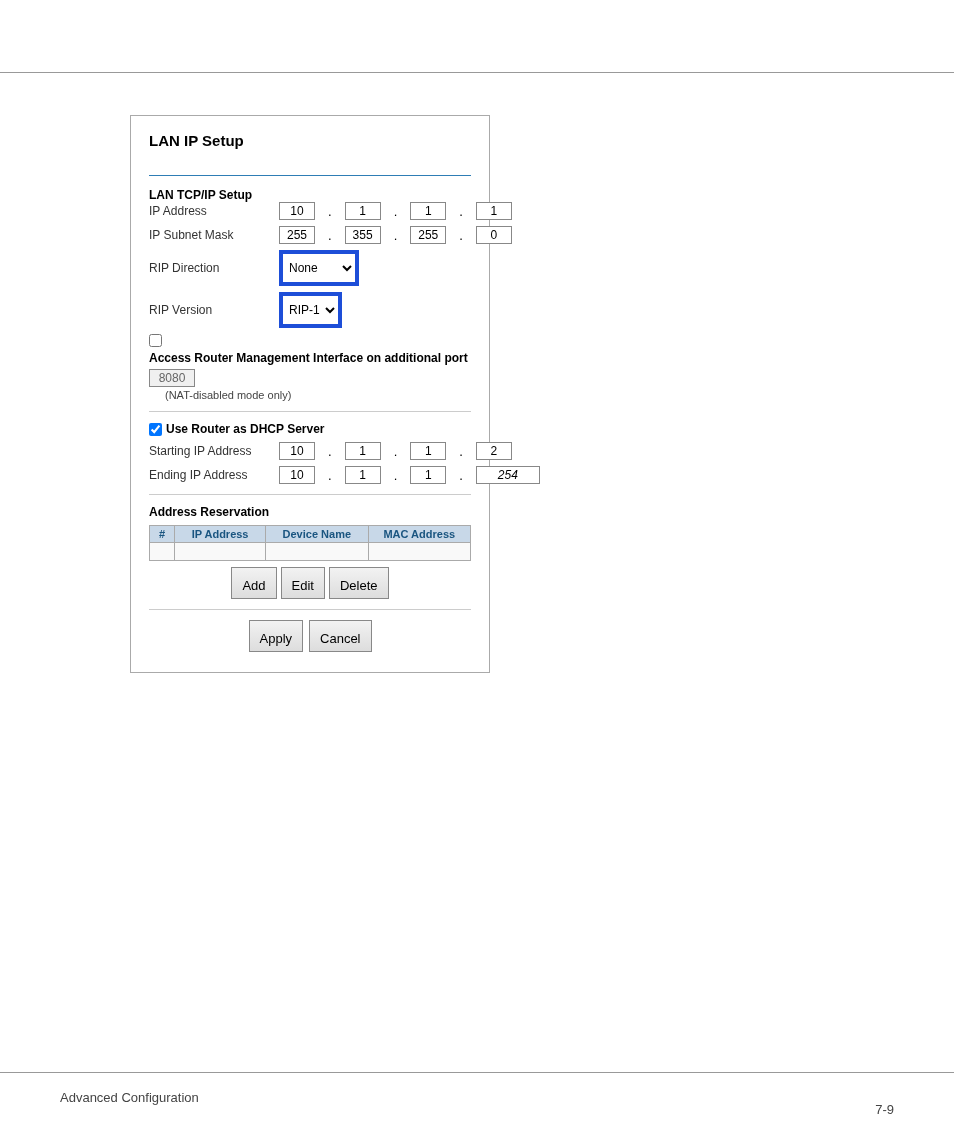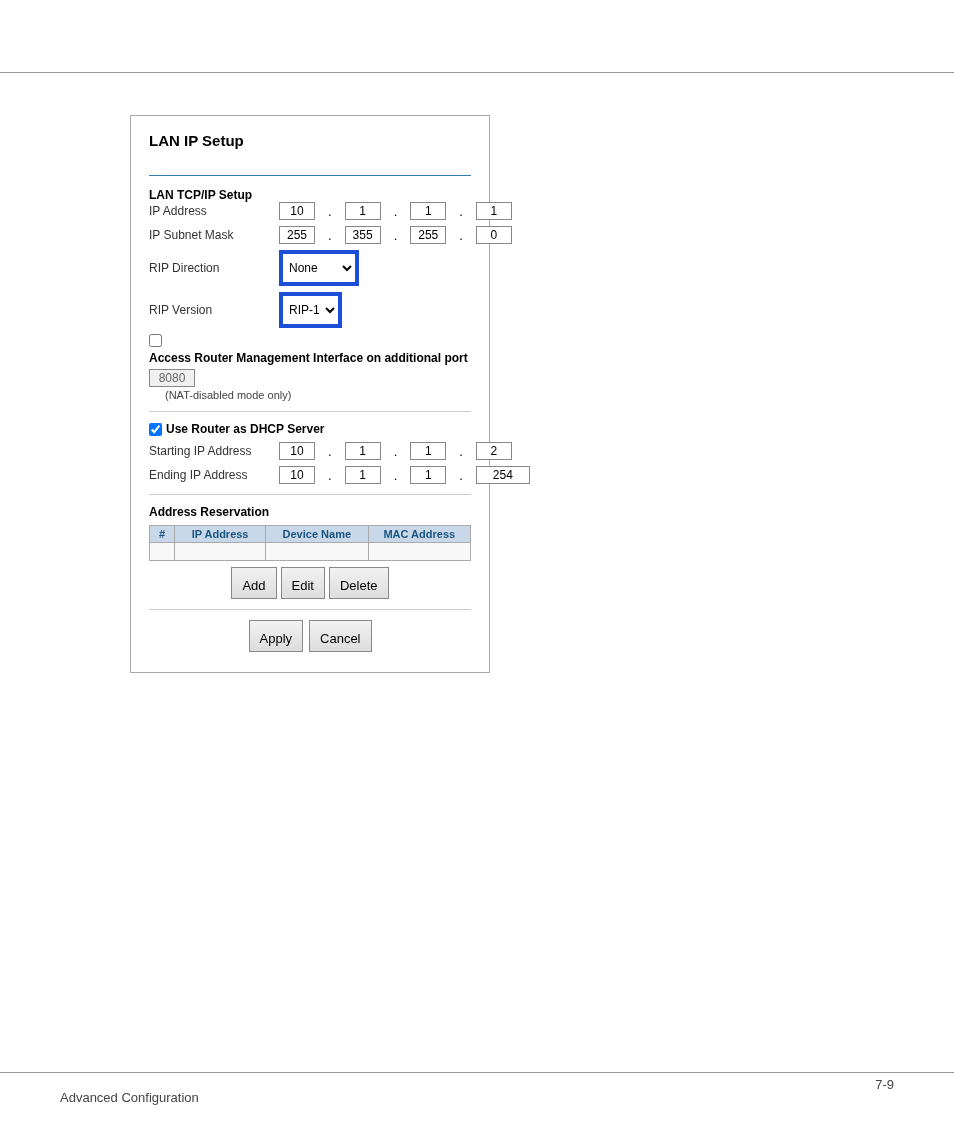--- a/index.html
+++ b/index.html
@@ -34,21 +34,21 @@
     .footer-left {
       position: absolute;
       bottom: 40px;
       left: 60px;
       font-size: 13px;
       color: #444;
     }
 
     .footer-right {
       position: absolute;
-      bottom: 53px;
+      bottom: 28px;
       right: 60px;
       font-size: 13px;
       color: #444;
     }
 
     .main-panel {
       position: absolute;
       top: 115px;
       left: 130px;
       width: 360px;
@@ -317,21 +317,21 @@
 
   <div class="field-row">
     <div class="field-label">Ending IP Address</div>
     <div class="ip-fields">
       <input class="ip-octet" type="text" value="10" style="">
       <span class="ip-dot">.</span>
       <input class="ip-octet" type="text" value="1" style="">
       <span class="ip-dot">.</span>
       <input class="ip-octet" type="text" value="1" style="">
       <span class="ip-dot">.</span>
-      <input class="ip-octet" style="width: 54px;" type="text" value="254">
+      <input class="ip-octet" style="width: 64px; font-style: italic;" type="text" value="254">
     </div>
   </div>
 
   <hr class="section-divider">
 
   <div class="address-reservation-title">Address Reservation</div>
 
   <table class="reservation-table">
     <thead>
       <tr>

